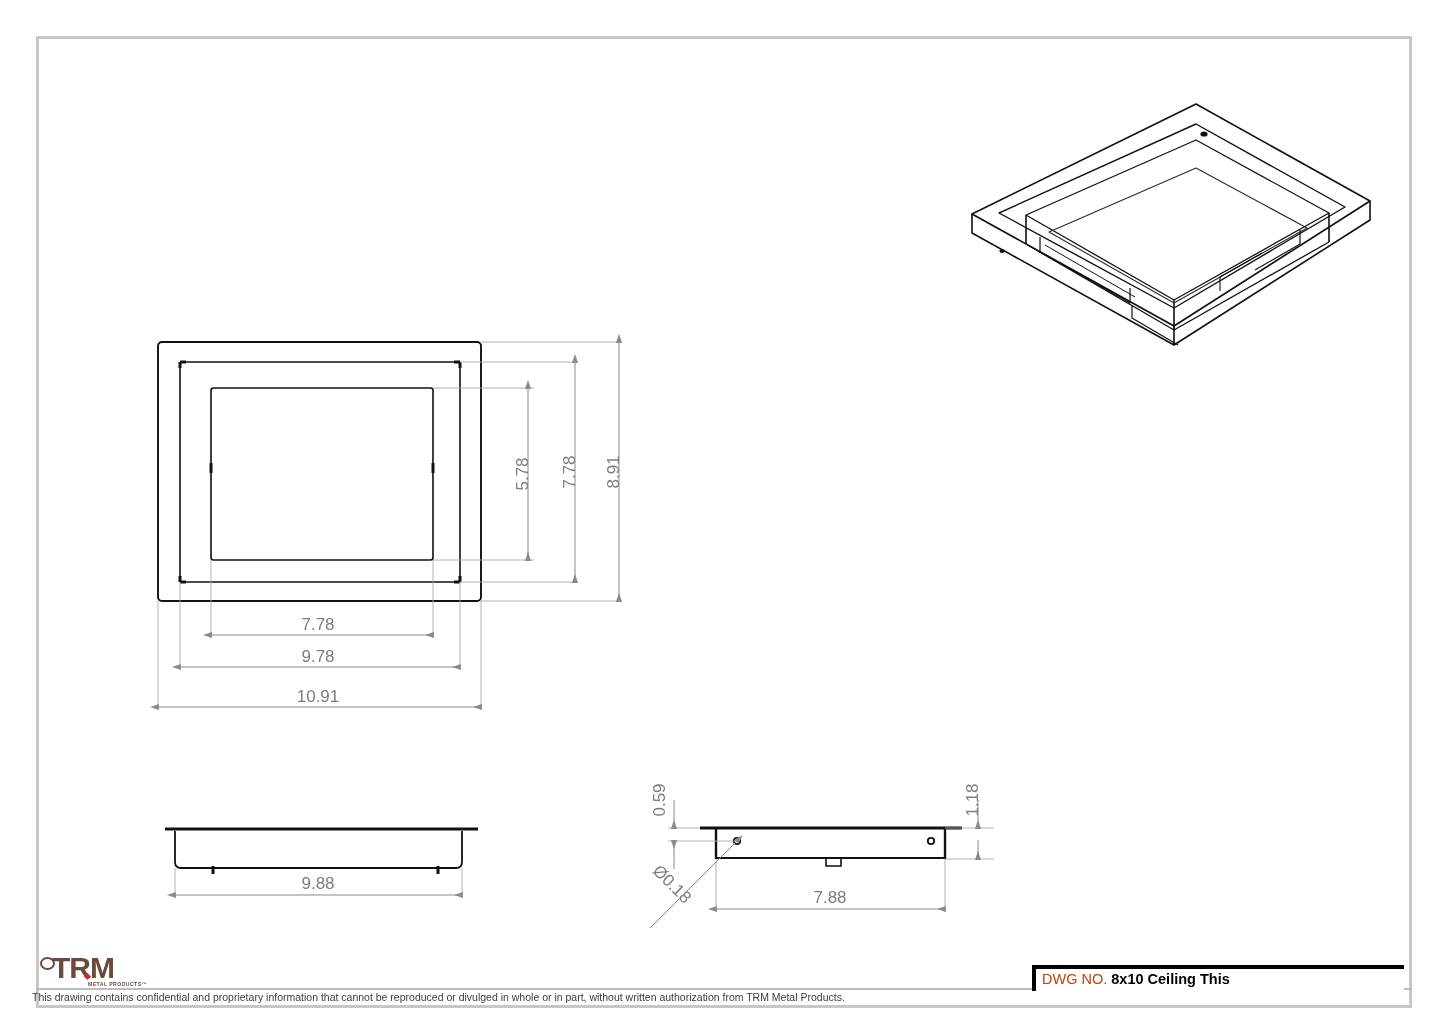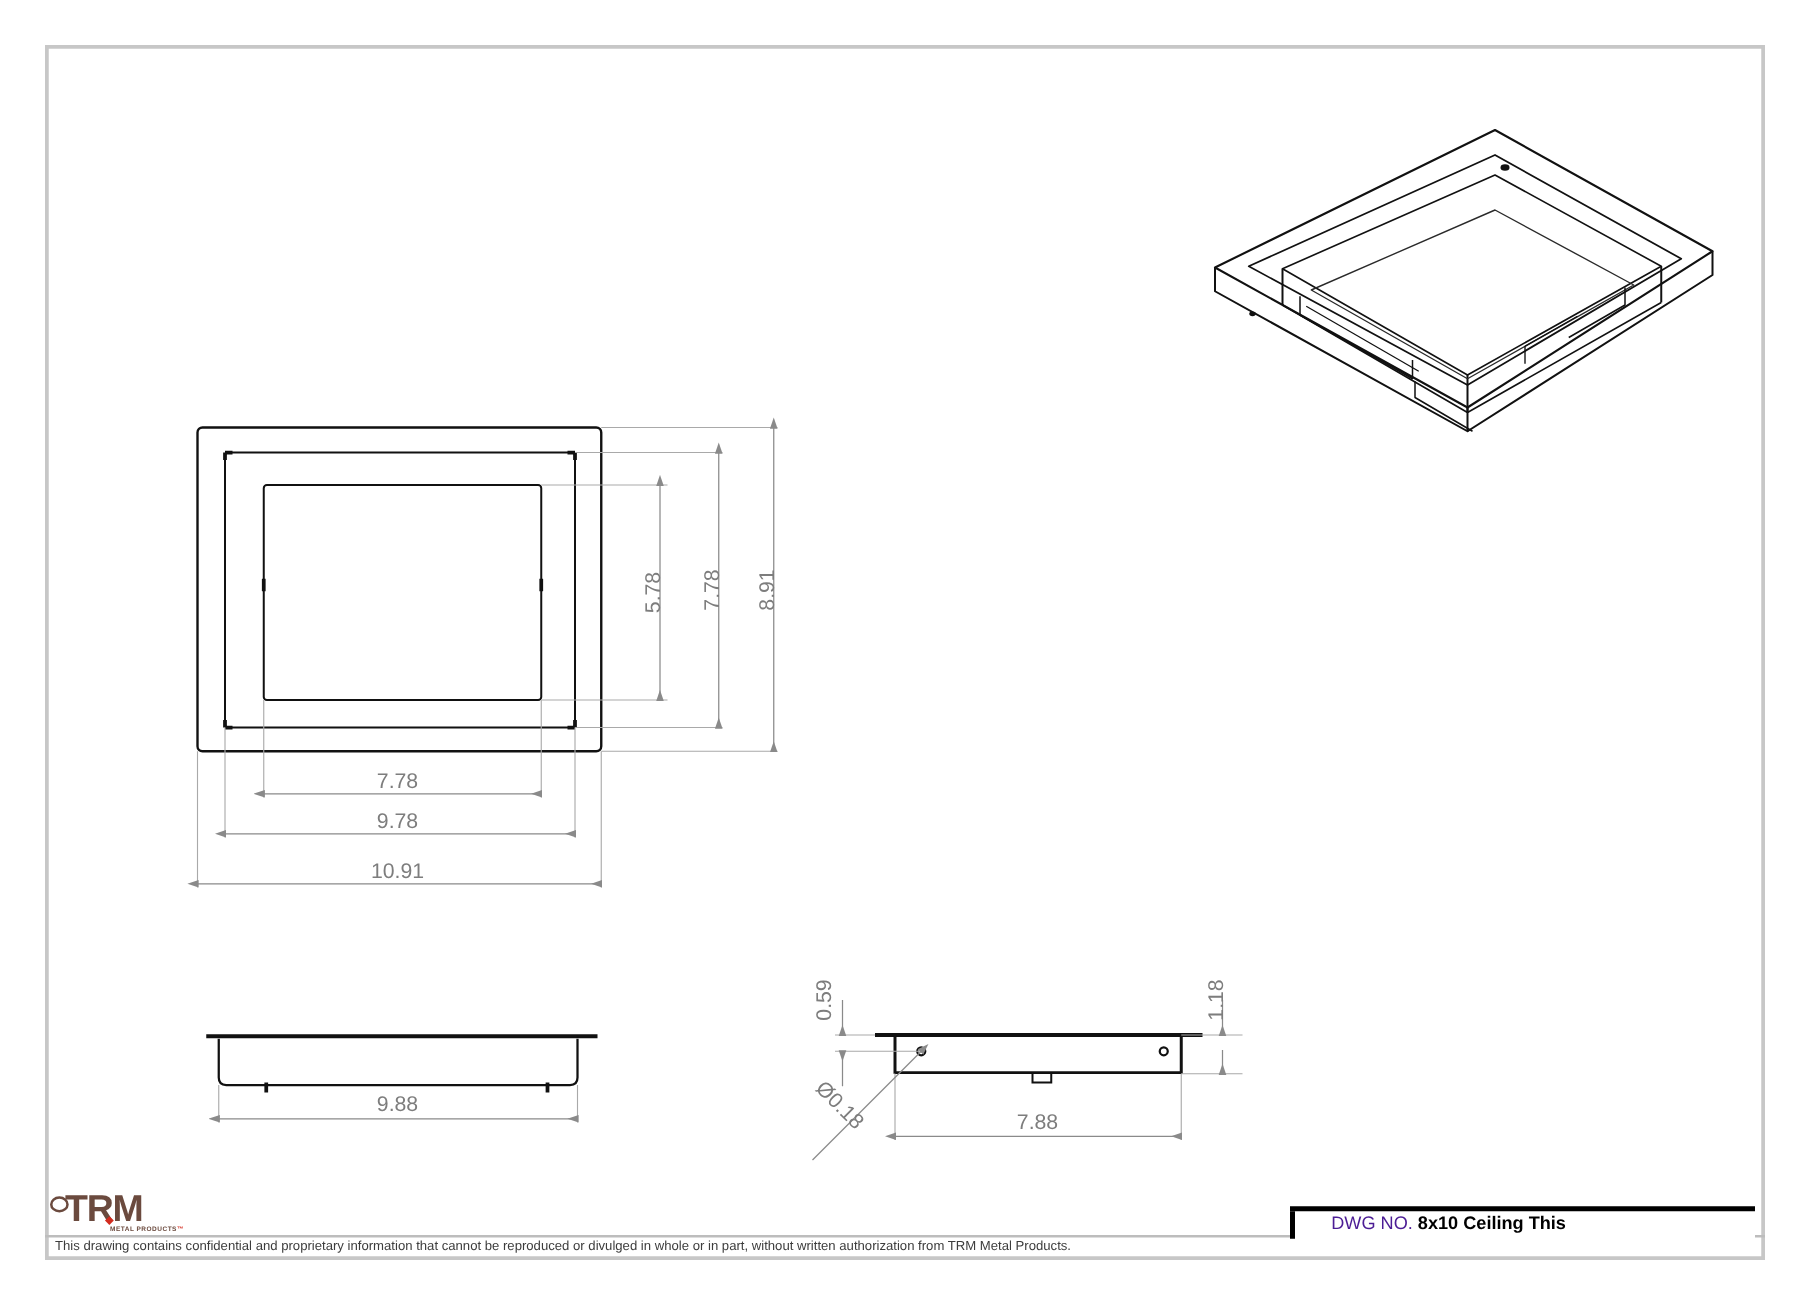--- a/index.html
+++ b/index.html
@@ -108,38 +108,36 @@
     position: absolute;
     left: 1042px;
     top: 971px;
     font-size: 14.5px;
     color: #1a1a1a;
     white-space: nowrap;
     font-family: "Liberation Sans", sans-serif;
   }
   #title-text .dwg-label {
     font-weight: normal;
-    color: #4c1d95;
-    margin-left: 23px;
+    color: #c2410c;
   }
   #title-text .dwg-value {
     font-weight: bold;
     color: #000000;
   }
 
   
   #footer-note {
     position: absolute;
     left: 32px;
     top: 991px;
     font-size: 10.5px;
     color: #3d3d3d;
     white-space: nowrap;
     font-family: "Liberation Sans", sans-serif;
-    margin-left: 12px;
   }
   
   #footer-rule {
     position: absolute;
     left: 36px;
     top: 988px;
     width: 1376px;
     height: 2px;
     background: #bdbdbd;
   }

